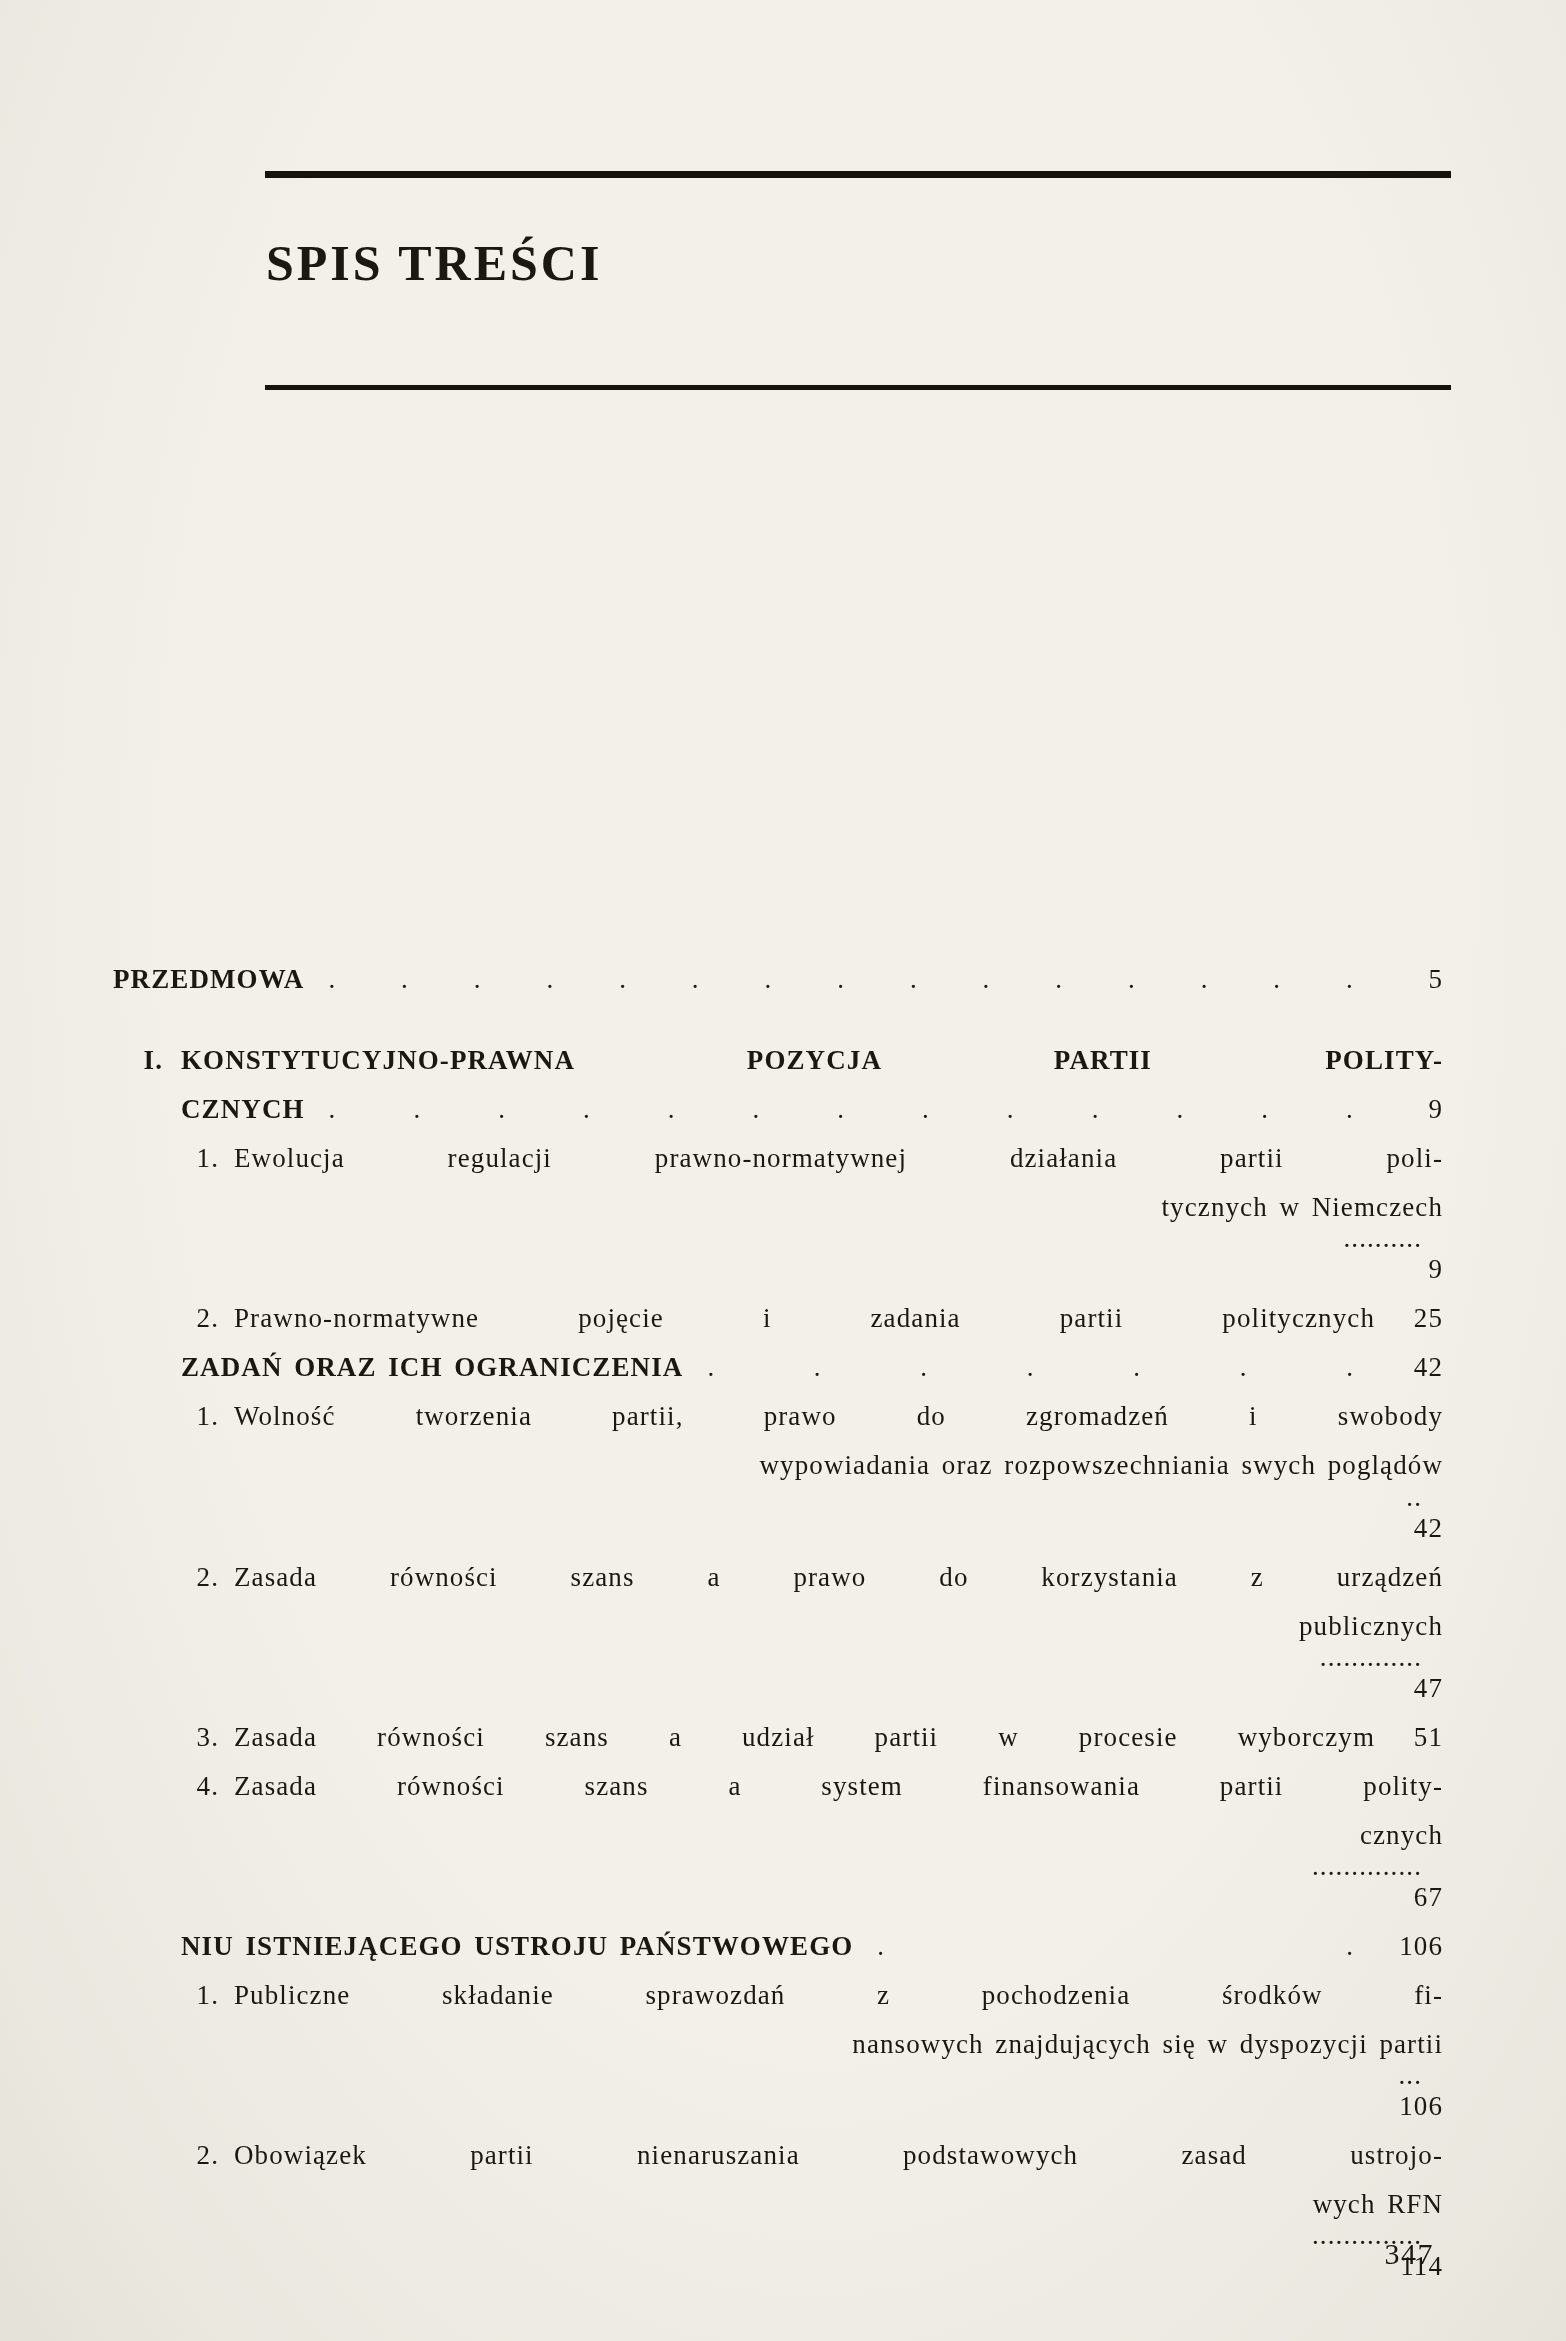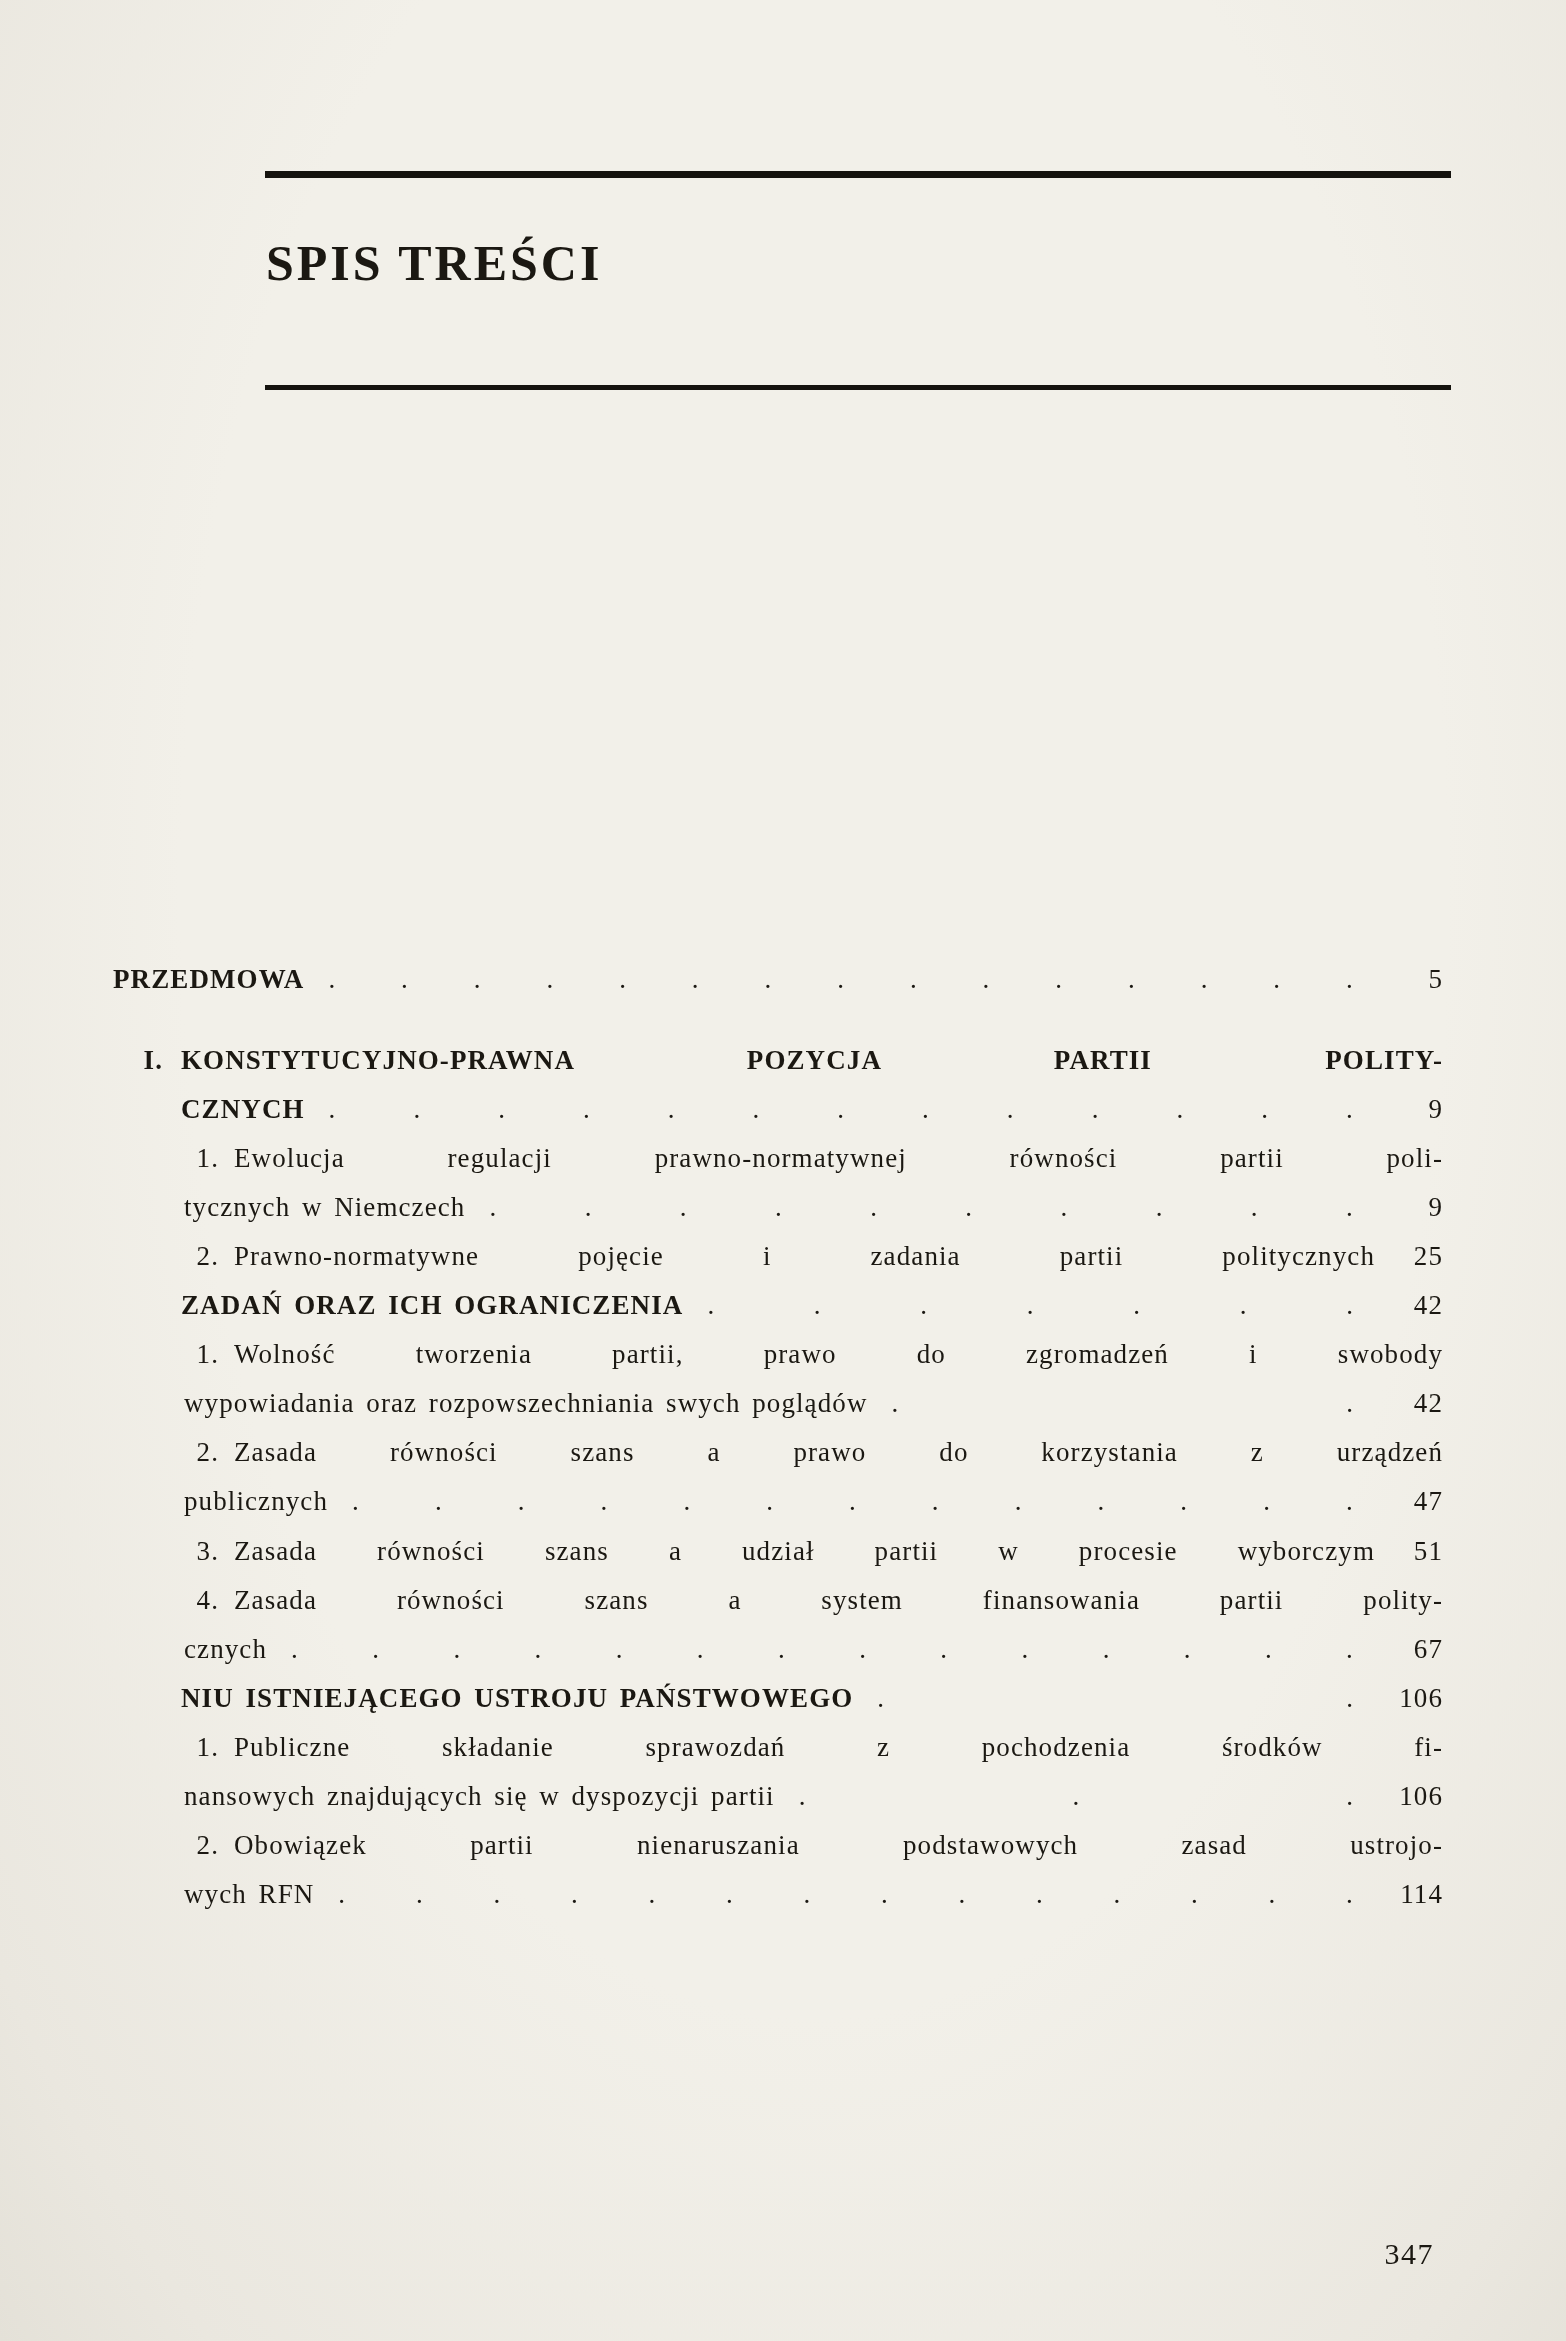--- a/index.html
+++ b/index.html
@@ -34,21 +34,21 @@
     display: flex; align-items: flex-end;
     line-height: 1.15;
     margin-bottom: 18px;
   }
   .mt-section { margin-top: 50px; }
   .mt-subs { margin-top: 10.5px; }
 
   .r-top, .r-chapter, .r-chapter-cont { font-weight: 700; }
   .r-chapter-cont { margin-left: 68px; }
   .r-sub { margin-left: 68px; }
-  .r-sub-cont { margin-left: 71px; }
+  .r-sub-cont { margin-left: 113px; flex-direction: column; }
 
   .label { flex: none; text-align: right; }
   .r-chapter .label { width: 68px; padding-right: 18px; }
   .r-sub .label { width: 53px; padding-right: 15px; }
 
   .text { flex: none; white-space: nowrap; }
   .justify .text {
     flex: 1 1 auto; white-space: normal;
     text-align: justify; text-align-last: justify;
   }
@@ -117,21 +117,21 @@
           <span>.</span>
           <span>.</span>
           <span>.</span>
           <span>.</span>
           <span>.</span>
         </span>
         <span class="page">9</span>
       </div>
       <div class="row r-sub justify mt-subs">
         <span class="label">1.</span>
-        <span class="text">Ewolucja regulacji prawno-normatywnej równości partii poli-</span>
+        <span class="text">Ewolucja regulacji prawno-normatywnej działania partii poli-</span>
       </div>
       <div class="row r-sub-cont">
         <span class="text">tycznych w Niemczech</span>
         <span class="dots">
           <span>.</span>
           <span>.</span>
           <span>.</span>
           <span>.</span>
           <span>.</span>
           <span>.</span>

